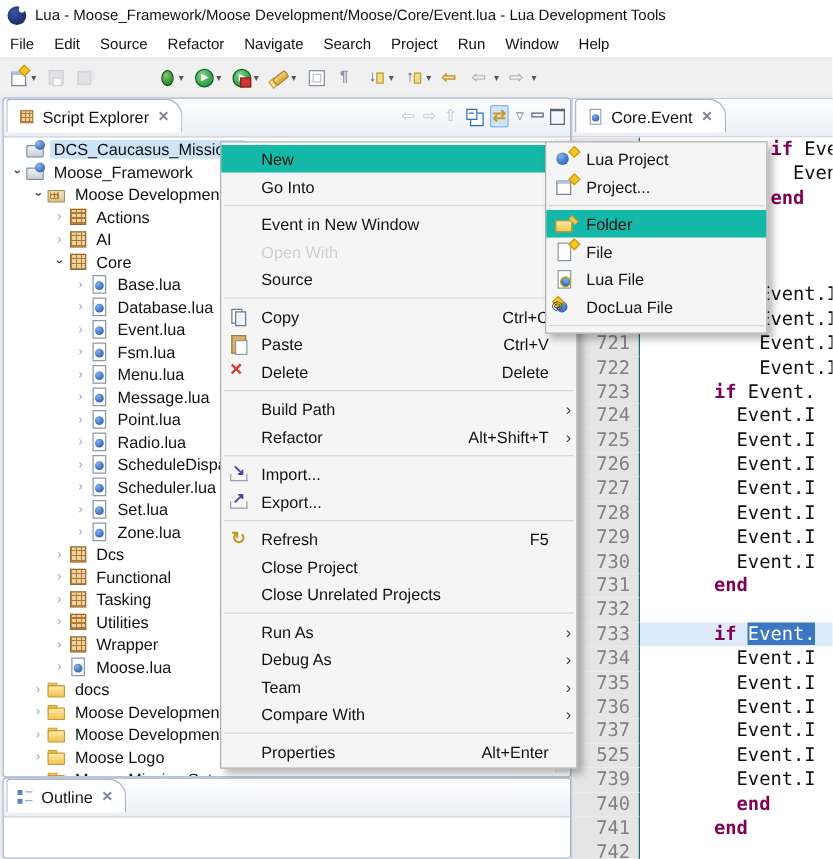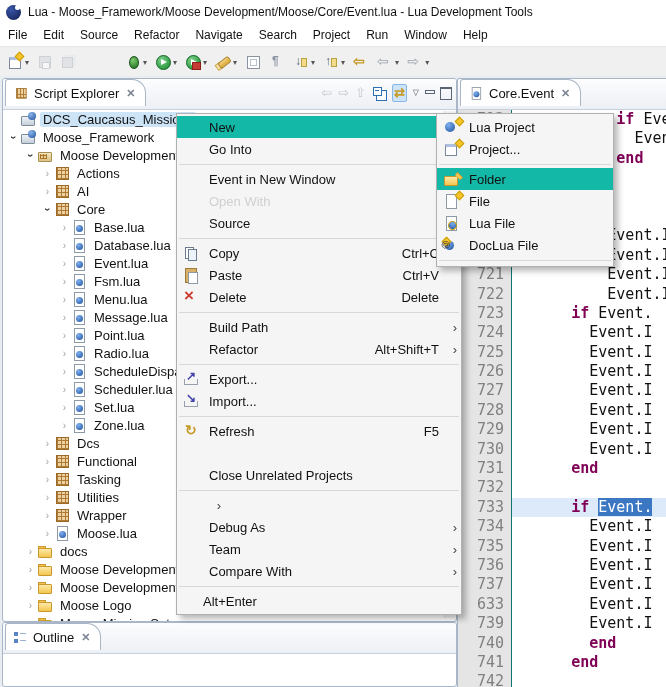--- a/index.html
+++ b/index.html
@@ -411,21 +411,21 @@
         <div class="codeline"><span class="gut">728</span><span class="ct">        <span class="">Event.I</span></span></div>
         <div class="codeline"><span class="gut">729</span><span class="ct">        <span class="">Event.I</span></span></div>
         <div class="codeline"><span class="gut">730</span><span class="ct">        <span class="">Event.I</span></span></div>
         <div class="codeline"><span class="gut">731</span><span class="ct">      <span class="k">end</span></span></div>
         <div class="codeline"><span class="gut">732</span><span class="ct"></span></div>
         <div class="codeline cur"><span class="gut">733</span><span class="ct">      <span class="k">if</span><span class=""> </span><span class="s">Event.</span></span></div>
         <div class="codeline"><span class="gut">734</span><span class="ct">        <span class="">Event.I</span></span></div>
         <div class="codeline"><span class="gut">735</span><span class="ct">        <span class="">Event.I</span></span></div>
         <div class="codeline"><span class="gut">736</span><span class="ct">        <span class="">Event.I</span></span></div>
         <div class="codeline"><span class="gut">737</span><span class="ct">        <span class="">Event.I</span></span></div>
-        <div class="codeline"><span class="gut">633</span><span class="ct">        <span class="">Event.I</span></span></div>
+        <div class="codeline"><span class="gut">525</span><span class="ct">        <span class="">Event.I</span></span></div>
         <div class="codeline"><span class="gut">739</span><span class="ct">        <span class="">Event.I</span></span></div>
         <div class="codeline"><span class="gut">740</span><span class="ct">        <span class="k">end</span></span></div>
         <div class="codeline"><span class="gut">741</span><span class="ct">      <span class="k">end</span></span></div>
         <div class="codeline"><span class="gut">742</span><span class="ct"></span></div>
       </div>
   </div>
 
   <div class="menu" id="ctxmenu">
       <div class="mitem hl">
         <span class="icn "></span>
@@ -485,52 +485,54 @@
         <span class="marrow">›</span>
       </div>
       <div class="mitem">
         <span class="icn "></span>
         <span class="mlabel">Refactor</span>
         <span class="mshortcut">Alt+Shift+T</span>
         <span class="marrow">›</span>
       </div>
       <div class="msep"></div>
       <div class="mitem">
+        <span class="icn ic-import"></span>
+        <span class="mlabel">Import...</span>
+        <span class="mshortcut"></span>
+        <span class="marrow"></span>
+      </div>
+      <div class="mitem">
         <span class="icn ic-export"></span>
         <span class="mlabel">Export...</span>
-        <span class="mshortcut"></span>
-        <span class="marrow"></span>
-      </div>
-      <div class="mitem">
-        <span class="icn ic-import"></span>
-        <span class="mlabel">Import...</span>
         <span class="mshortcut"></span>
         <span class="marrow"></span>
       </div>
       <div class="msep"></div>
       <div class="mitem">
         <span class="icn ic-refresh"></span>
         <span class="mlabel">Refresh</span>
         <span class="mshortcut">F5</span>
         <span class="marrow"></span>
       </div>
       <div class="mitem">
         <span class="icn "></span>
+        <span class="mlabel">Close Project</span>
         <span class="mshortcut"></span>
         <span class="marrow"></span>
       </div>
       <div class="mitem">
         <span class="icn "></span>
         <span class="mlabel">Close Unrelated Projects</span>
         <span class="mshortcut"></span>
         <span class="marrow"></span>
       </div>
       <div class="msep"></div>
       <div class="mitem">
         <span class="icn "></span>
+        <span class="mlabel">Run As</span>
         <span class="mshortcut"></span>
         <span class="marrow">›</span>
       </div>
       <div class="mitem">
         <span class="icn "></span>
         <span class="mlabel">Debug As</span>
         <span class="mshortcut"></span>
         <span class="marrow">›</span>
       </div>
       <div class="mitem">
@@ -541,20 +543,21 @@
       </div>
       <div class="mitem">
         <span class="icn "></span>
         <span class="mlabel">Compare With</span>
         <span class="mshortcut"></span>
         <span class="marrow">›</span>
       </div>
       <div class="msep"></div>
       <div class="mitem">
         <span class="icn "></span>
+        <span class="mlabel">Properties</span>
         <span class="mshortcut">Alt+Enter</span>
         <span class="marrow"></span>
       </div>
     </div>
   <div class="menu" id="submenu">
       <div class="mitem">
         <span class="icn ic-luaball adorn"></span>
         <span class="mlabel">Lua Project</span>
         <span class="mshortcut"></span>
         <span class="marrow"></span>

